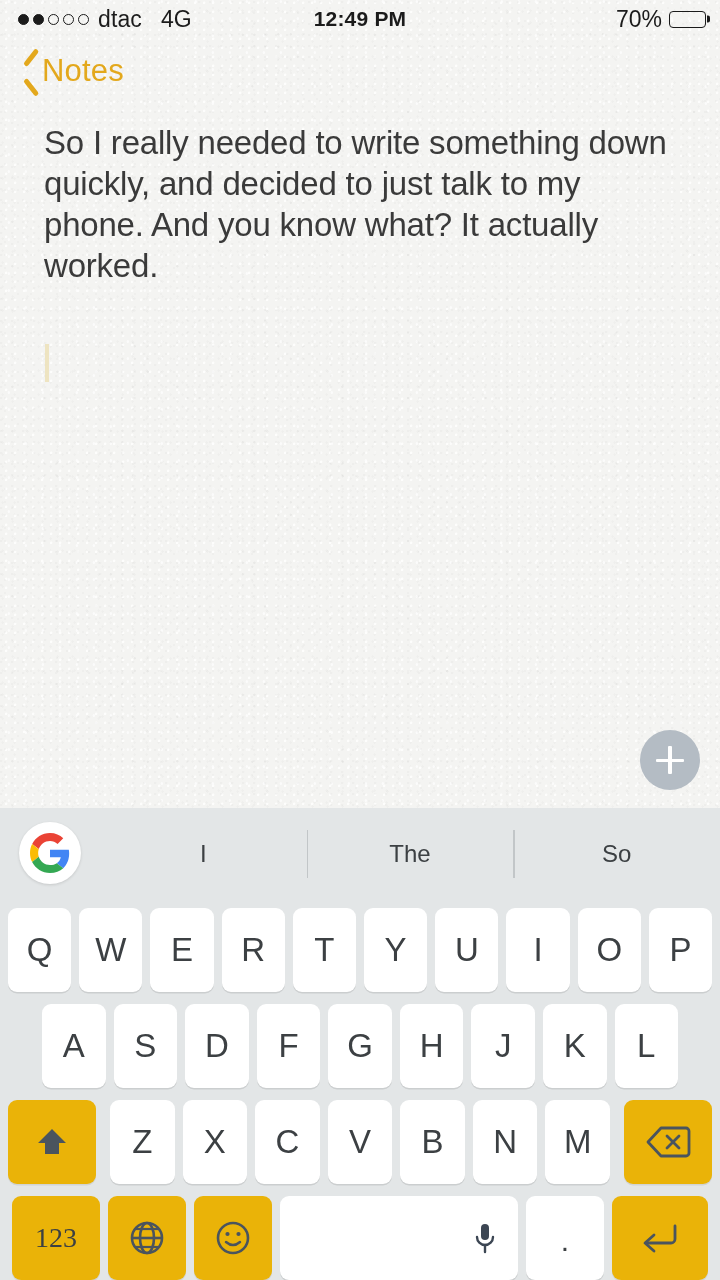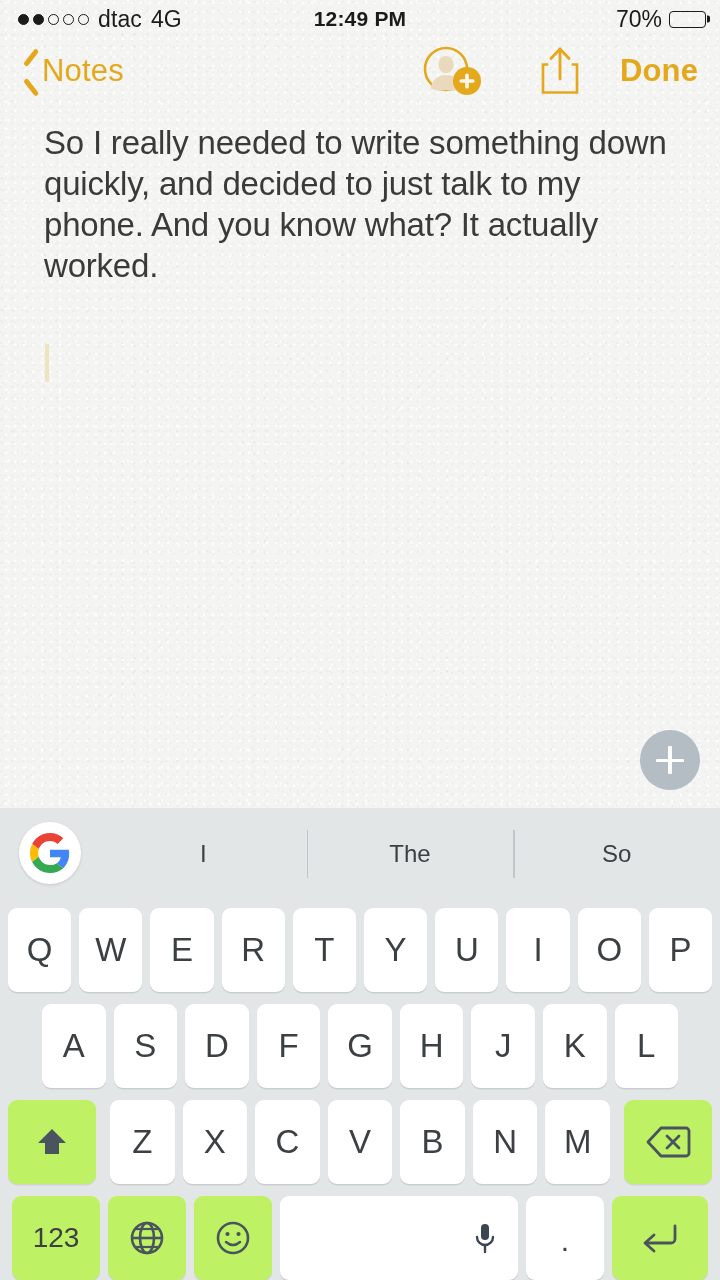--- a/index.html
+++ b/index.html
@@ -33,21 +33,21 @@
   .statusbar {
     position:absolute; left:0; top:0; width:720px; height:38px;
     display:flex; align-items:center; z-index:5;
     font-size:23px; color:#1b1b1b; font-weight:400;
   }
   .sb-left { position:absolute; left:18px; display:flex; align-items:center; gap:9px; }
   .dots { display:flex; align-items:center; gap:4px; }
   .dot { width:11px; height:11px; border-radius:50%; border:1.6px solid #1b1b1b; }
   .dot.filled { background:#1b1b1b; }
   .carrier { letter-spacing:.1px; }
-  .net { margin-left:0; }
+  .net { margin-left:10px; }
   .sb-center {
     position:absolute; left:0; right:0; text-align:center;
     font-weight:700; font-size:21px; letter-spacing:.2px;
   }
   .sb-right { position:absolute; right:14px; display:flex; align-items:center; gap:7px; }
   .batt-pct { font-size:23px; }
   .batt {
     position:relative; width:37px; height:17px;
     border:1.8px solid #1b1b1b; border-radius:4px; padding:1.6px;
   }
@@ -139,21 +139,21 @@
 
   .key {
     background:#fff; border-radius:9px; margin:0 4px;
     display:flex; align-items:center; justify-content:center;
     font-size:33px; color:#3c4043; font-weight:400;
     box-shadow:0 1.5px 0 rgba(0,0,0,.10);
     cursor:pointer; user-select:none;
   }
   .krow.r1 .key, .krow.r2 .key { flex:1; }
   .krow.r3 .letter { flex:1; }
-  .key.gray { background:#bef264; box-shadow:0 1.5px 0 rgba(0,0,0,.08); }
+  .key.gray { background:#eab308; box-shadow:0 1.5px 0 rgba(0,0,0,.08);font-family:Liberation Serif, serif; }
   .key.shift  { flex:0 0 88px; }
   .key.bksp   { flex:0 0 88px; }
   .krow.r3 .spacer { flex:0 0 6px; }
 
   .key.num    { flex:0 0 88px; font-size:28px; }
   .key.globe  { flex:0 0 78px; }
   .key.emoji  { flex:0 0 78px; }
   .key.space  { flex:1; position:relative; }
   .key.period { flex:0 0 78px; font-size:30px; align-items:flex-end; padding-bottom:22px; }
   .key.enter  { flex:0 0 96px; }
@@ -186,40 +186,20 @@
         <span class="batt-fill" id="battfill" style="width: 70%;"></span>
         <span class="batt-cap"></span>
       </span>
     </div>
   </div>
 
   <div class="navbar">
     <div class="back-btn">
       <span class="chev"></span>
       <span class="back-label">Notes</span>
-    </div>
-    <div class="nav-right">
-      <span class="icon-btn add-person">
-        <svg width="64" height="52" viewBox="0 0 64 52">
-          <circle cx="24" cy="24" r="21" fill="none" stroke="#e3a81c" stroke-width="2.6"></circle>
-          <path d="M24 11c4.6 0 7.6 3.8 7.6 8.8 0 4.4-3.2 8.4-7.6 8.4s-7.6-4-7.6-8.4C16.4 14.8 19.4 11 24 11z" fill="#ead9bd"></path>
-          <path d="M24 30c8.5 0 14.5 5.6 15.2 13.4A21 21 0 0 1 24 45a21 21 0 0 1-15.2-1.6C9.5 35.6 15.5 30 24 30z" fill="#ead9bd"></path>
-          <circle cx="45" cy="36" r="14" fill="#e3a81c"></circle>
-          <rect x="37.5" y="34.2" width="15" height="3.6" rx="1.6" fill="#fdf6ea"></rect>
-          <rect x="43.2" y="28.5" width="3.6" height="15" rx="1.6" fill="#fdf6ea"></rect>
-        </svg>
-      </span>
-      <span class="icon-btn share-icon">
-        <svg width="44" height="52" viewBox="0 0 44 52">
-          <path d="M9 19.5h-4v28h34v-28h-4" fill="none" stroke="#e3a81c" stroke-width="2.6" stroke-linecap="square"></path>
-          <line x1="22" y1="4" x2="22" y2="34" stroke="#e3a81c" stroke-width="2.8" stroke-linecap="round"></line>
-          <path d="M13 13.5L22 4l9 9.5" fill="none" stroke="#e3a81c" stroke-width="2.8" stroke-linecap="round" stroke-linejoin="round"></path>
-        </svg>
-      </span>
-      <span class="done-btn">Done</span>
     </div>
   </div>
 
   <div class="note-text">So I really needed to write something down quickly, and decided to just talk to my phone. And you know what? It actually worked.</div>
   <div class="caret"></div>
 
   <div class="fab"></div>
 
   <div class="keyboard">
 

